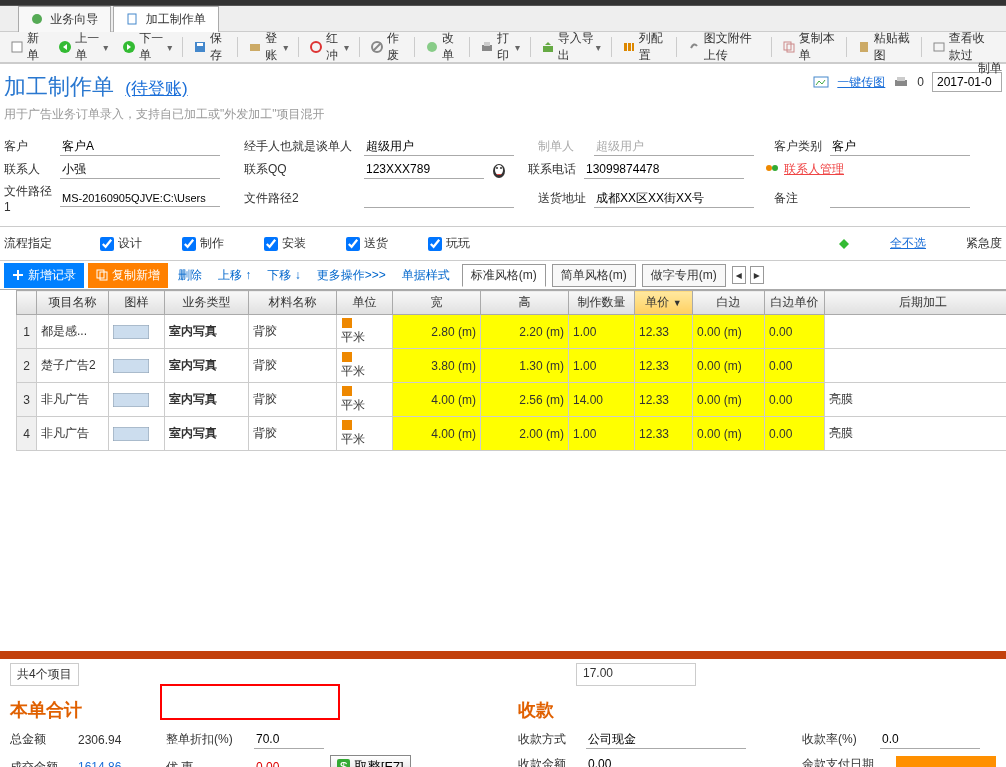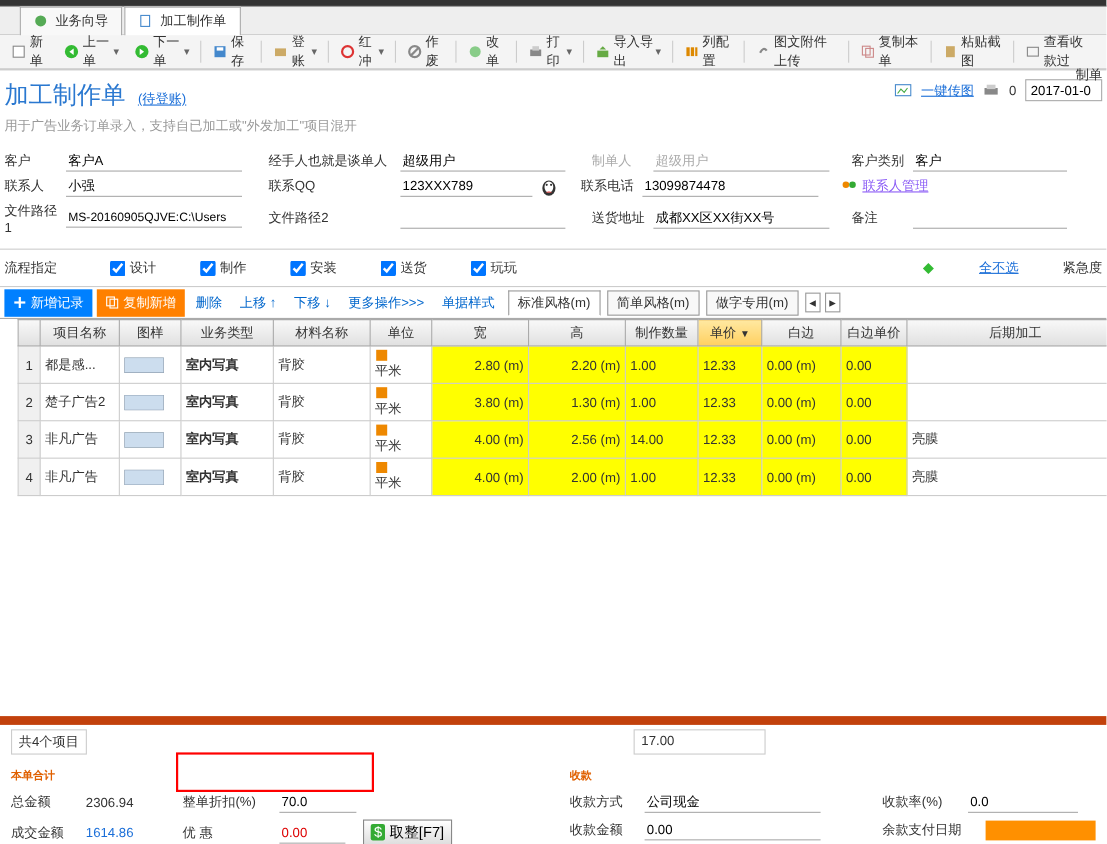--- a/index.html
+++ b/index.html
@@ -9,21 +9,21 @@
 .tab { padding: 4px 12px; border: 1px solid #aaa; border-bottom: none; background: #f8f8f8; margin-right: 2px; cursor: pointer; }
 .tab.active { background: #fff; }
 .tab .icon { display: inline-block; width: 12px; height: 12px; margin-right: 4px; vertical-align: middle; }
 .toolbar { height: 32px; background: #f4f4f4; border-bottom: 2px solid #ccc; display: flex; align-items: center; padding: 0 4px; gap: 2px; }
 .tbtn { display: inline-flex; align-items: center; padding: 3px 6px; cursor: pointer; color: #333; border-radius: 2px; }
 .tbtn .ico { width: 14px; height: 14px; margin-right: 3px; display: inline-block; }
 .sep { width: 1px; height: 20px; background: #ccc; margin: 0 2px; }
 .dd { font-size: 10px; margin-left: 2px; color: #666; }
 .titlearea { padding: 8px 4px 10px 4px; position: relative; }
 .bigtitle { color: #2a78d0; font-size: 22px; font-weight: normal; }
-.pending { color: #1a6ed8; text-decoration: underline; margin-left: 8px; font-size: 12px; cursor: pointer; }
+.pending { color: #1a6ed8; text-decoration: underline; margin-left: 8px; font-size: 17px; cursor: pointer; }
 .subtitle { color: #999; font-size: 12px; margin-top: 4px; }
 .rightside { position: absolute; right: 4px; top: 8px; display: flex; align-items: center; gap: 8px; }
 .datebox { border: 1px solid #aaa; padding: 2px 4px; font-size: 12px; width: 70px; }
 .fields { display: flex; flex-wrap: wrap; padding: 4px 4px; gap: 4px 0; border-bottom: 1px solid #ccc; padding-bottom: 12px; }
 .frow { display: flex; align-items: center; width: 100%; gap: 0; }
 .flabel { width: 56px; text-align: left; padding-right: 4px; }
 .flabel.w2 { width: 120px; }
 .finput { border: none; border-bottom: 1px solid #aaa; padding: 2px 2px; font-size: 12px; background: transparent; }
 .finput.readonly { color: #aaa; }
 .checks { display: flex; align-items: center; padding: 8px 4px; gap: 40px; border-bottom: 1px solid #ccc; }
@@ -40,21 +40,21 @@
 .grid table { border-collapse: collapse; width: 100%; margin-left: 16px; }
 .grid th { background: linear-gradient(#f8f8f8,#e0e0e0); border: 1px solid #aaa; padding: 3px 4px; font-weight: normal; font-size: 12px; }
 .grid th.sel { background: linear-gradient(#ffe8a0,#ffd060); }
 .grid td { border: 1px solid #ccc; padding: 2px 4px; font-size: 12px; height: 20px; }
 .grid td.num { text-align: center; background: #f0f0f0; width: 20px; }
 .grid td.yellow { background: #ffff00; }
 .grid td.bold { font-weight: bold; }
 .footer1 { border-top: 8px solid #c2410c; padding: 4px 10px; display: flex; justify-content: space-between; margin-top: 200px; }
 .footer2 { display: flex; padding: 8px 10px; gap: 40px; }
 .fblock { flex: 1; }
-.fblock h4 { color: #e06000; font-weight: bold; font-size: 10px; margin-bottom: 8px; }
+.fblock h4 { color: #e06000; font-weight: bold; font-size: 18px; margin-bottom: 8px; }
 .fline { display: flex; align-items: center; gap: 8px; margin-bottom: 6px; }
 .fline label { width: 60px; }
 .fline .val { color: #1a6ed8; }
 .redbox { border: 2px solid red; position: absolute; }
 .bottomin { border: none; border-bottom: 1px solid #aaa; padding: 2px; font-size: 12px; }
 .orangebox { background: #ff9000; padding: 2px 6px; color: #fff; }
 svg { display: block; }
 </style>
 </head>
 <body>
@@ -282,21 +282,21 @@
     <span style="width:20px"></span>
     <span class="flabel">联系电话</span>
     <input class="finput" style="width: 160px;" value="13099874478">
     <span style="width:20px"></span>
     <span>
         <svg width="16" height="14">
           <circle cx="5" cy="5" r="3" fill="#e80"></circle>
           <circle cx="11" cy="5" r="3" fill="#3a3"></circle>
         </svg>
       </span>
-    <a href="#" style="color:#8b5cf6;margin-left:4px;">联系人管理</a>
+    <a href="#" style="color:#ef4444;margin-left:4px;">联系人管理</a>
   </div>
   <div class="frow">
     <span class="flabel">文件路径1</span>
     <input class="finput" style="width: 160px; font-size: 11px;" value="MS-20160905QJVE:C:\Users">
     <span style="width:24px"></span>
     <span class="flabel w2">文件路径2</span>
     <input class="finput" style="width: 150px;" value="">
     <span style="width:24px"></span>
     <span class="flabel">送货地址</span>
     <input class="finput" style="width: 160px;" value="成都XX区XX街XX号">

